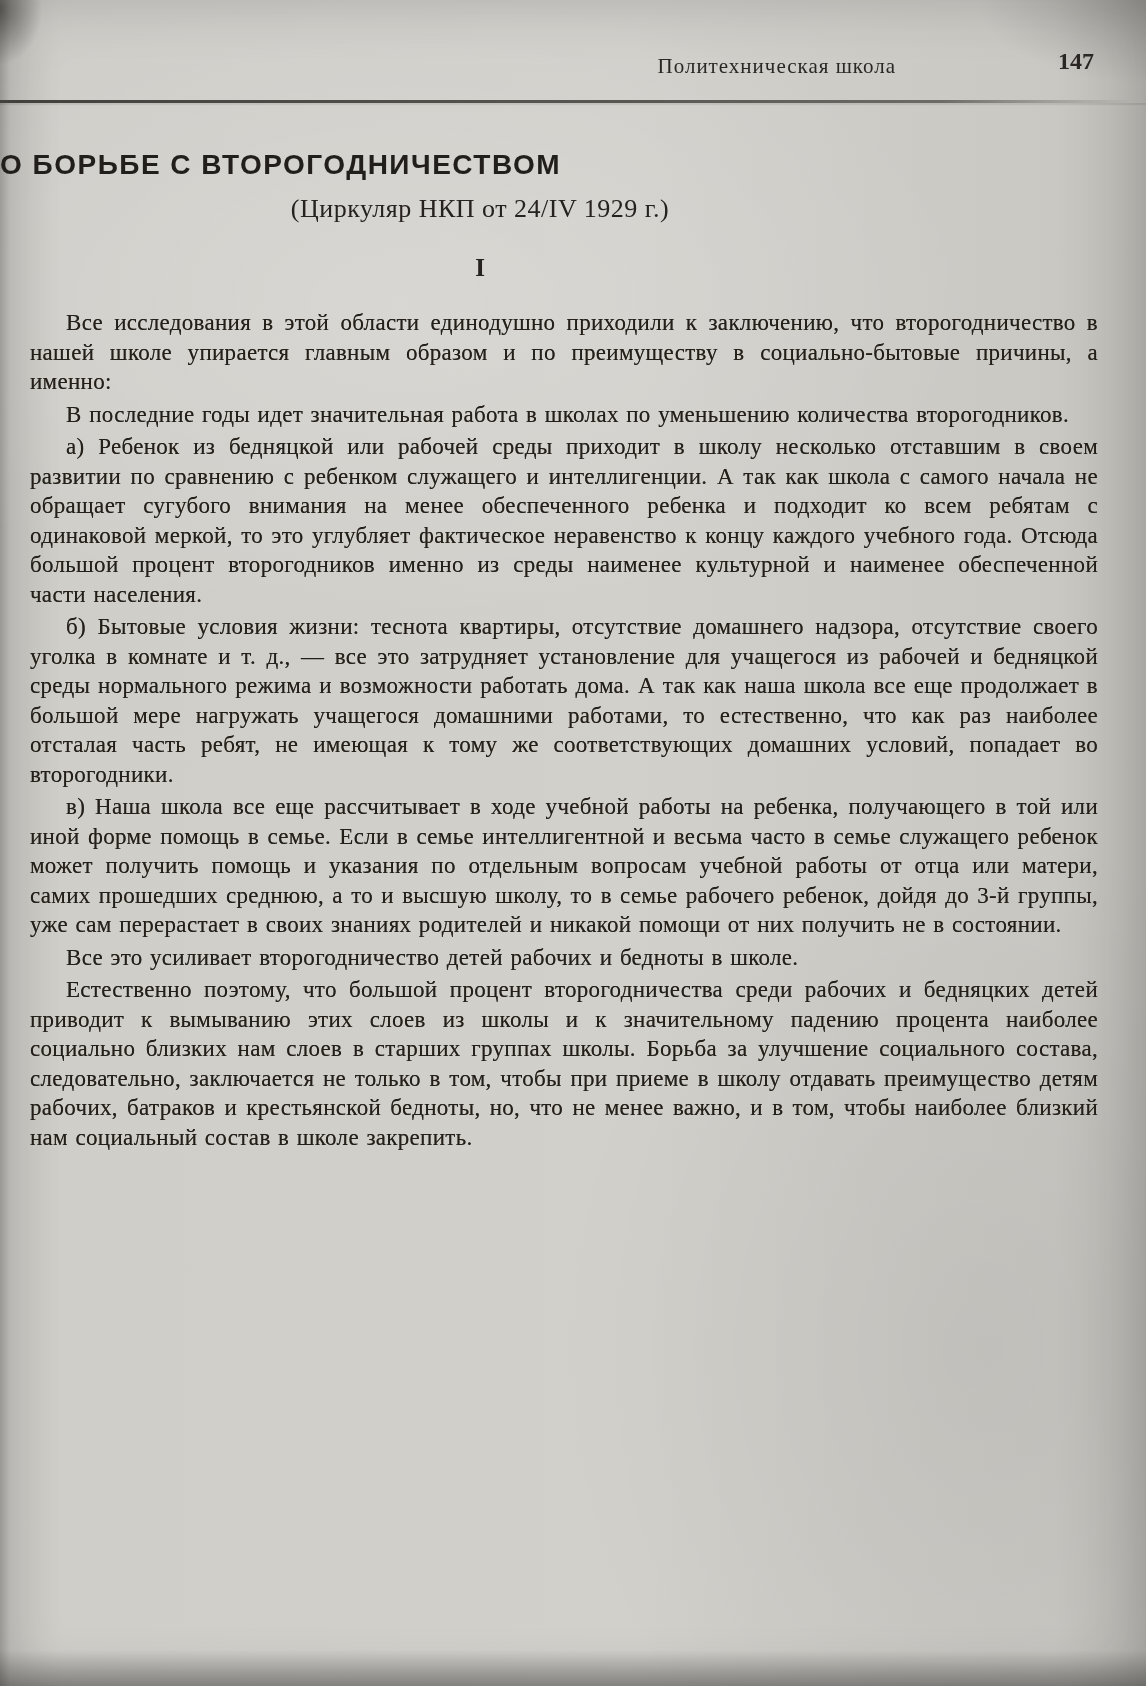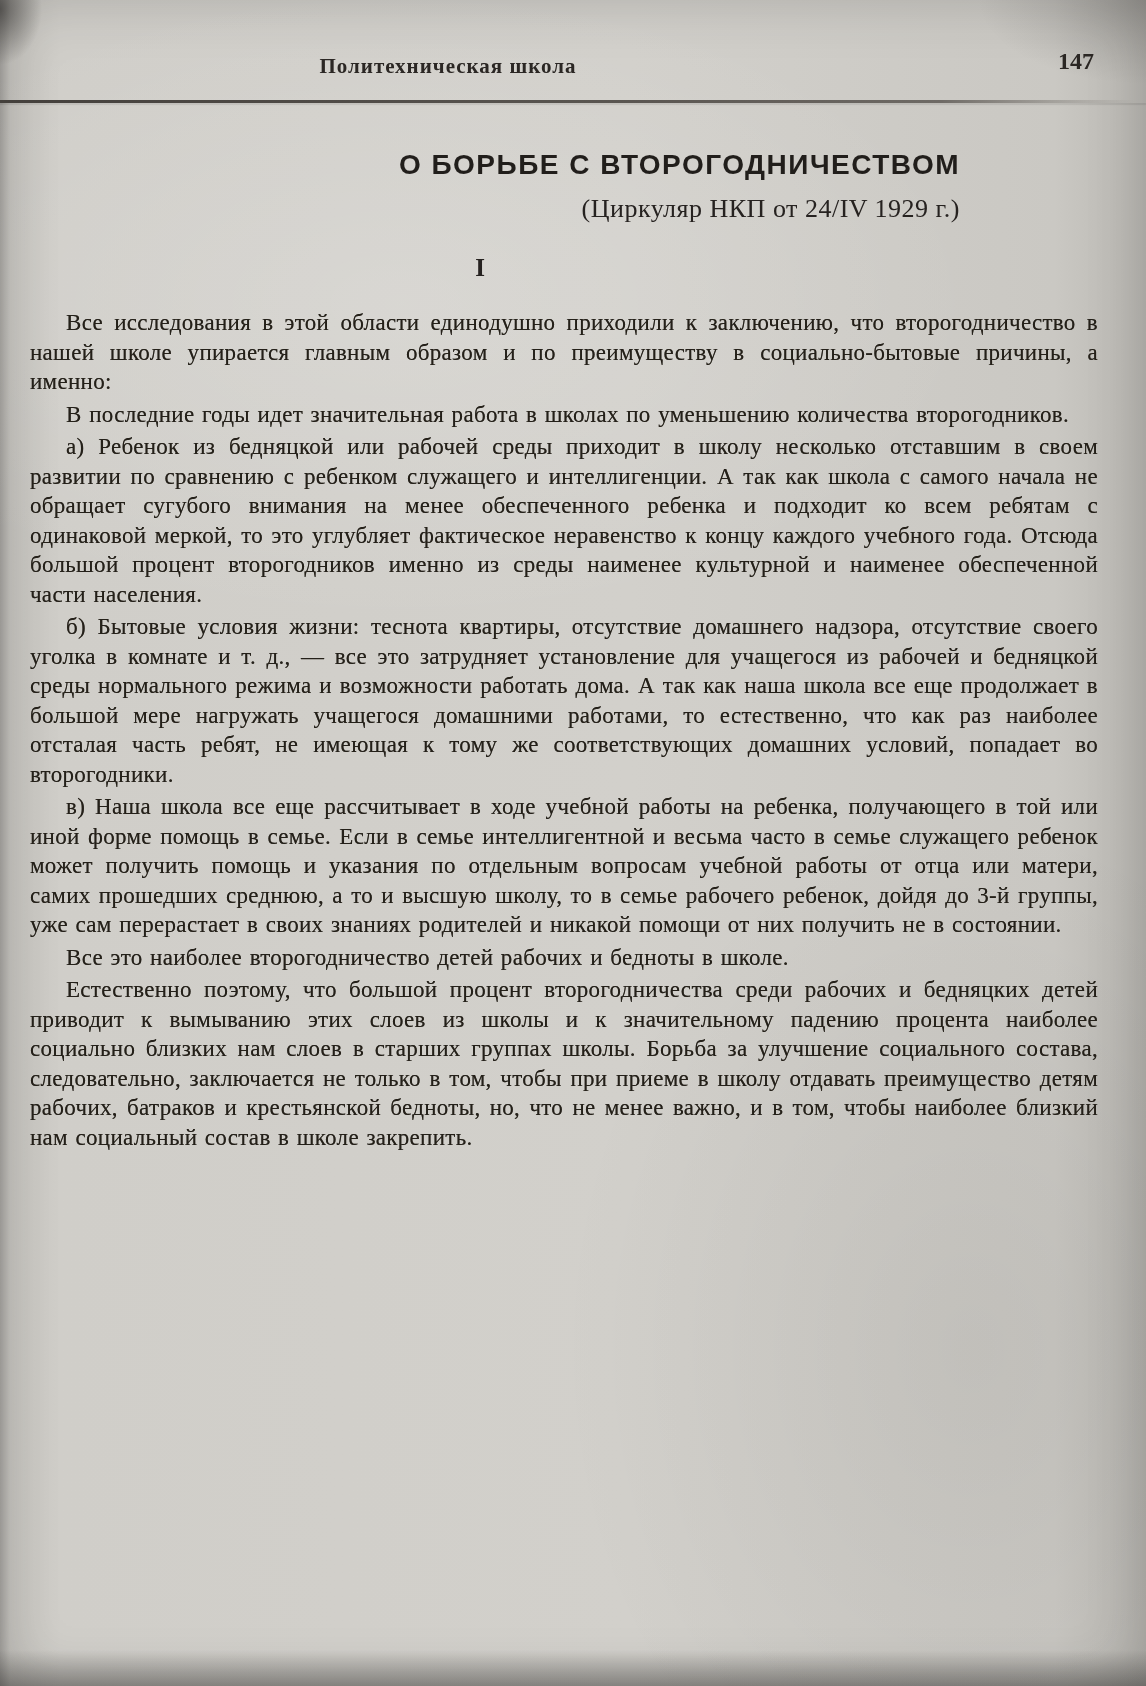--- a/index.html
+++ b/index.html
@@ -36,54 +36,53 @@
     background: linear-gradient(0deg, rgba(20,18,16,0.35), rgba(20,18,16,0) 90%);
   }
   .running-header {
     position: relative;
     padding-top: 54px;
     height: 30px;
   }
   .rh-title {
     position: absolute;
     left: 0; right: 250px;
-    text-align: center;
+    text-align: right;
     font-size: 21px;
     letter-spacing: 1px;
     color: #2b2724;
-    font-weight: bold;
   }
   .rh-page {
     position: absolute;
     right: 52px; top: 48px;
     font-size: 24px;
     font-weight: bold;
     color: #2b2724;
   }
   .header-rule {
     margin-top: 16px;
     height: 3px;
     background: linear-gradient(90deg, #44403c 0%, #5a5651 55%, #6e6a65 82%, rgba(110,106,101,0) 99%);
     box-shadow: 0 2px 1px rgba(0,0,0,0.08);
   }
   .heading-block {
     width: 960px; 
   }
   .doc-title {
     margin: 46px 0 0 0;
-    text-align: right;
+    text-align: left;
     font-family: "Liberation Sans", "DejaVu Sans", sans-serif;
     font-size: 28px;
     font-weight: bold;
     letter-spacing: 1.5px;
     color: #211e1b;
   }
   .doc-subtitle {
     margin-top: 13px;
-    text-align: right;
+    text-align: center;
     font-size: 26px;
     letter-spacing: 0.5px;
   }
   .section-numeral {
     margin-top: 30px;
     text-align: center;
     font-size: 25px;
     font-weight: bold;
   }
   .body-text {
@@ -123,17 +122,17 @@
     <div class="doc-subtitle">(Циркуляр НКП от 24/IV 1929 г.)</div>
     <div class="section-numeral">I</div>
   </div>
 
   <div class="body-text">
     <p>Все исследования в этой области единодушно приходили к заключению, что второгодничество в нашей школе упирается главным образом и по преимуществу в социально-бытовые причины, а именно:</p>
     <p>В последние годы идет значительная работа в школах по уменьшению количества второгодников.</p>
     <p>а) Ребенок из бедняцкой или рабочей среды приходит в школу несколько отставшим в своем развитии по сравнению с ребенком служащего и интеллигенции. А так как школа с самого начала не обращает сугубого внимания на менее обеспеченного ребенка и подходит ко всем ребятам с одинаковой меркой, то это углубляет фактическое неравенство к концу каждого учебного года. Отсюда большой процент второгодников именно из среды наименее культурной и наименее обеспеченной части населения.</p>
     <p>б) Бытовые условия жизни: теснота квартиры, отсутствие домашнего надзора, отсутствие своего уголка в комнате и т. д., — все это затрудняет установление для учащегося из рабочей и бедняцкой среды нормального режима и возможности работать дома. А так как наша школа все еще продолжает в большой мере нагружать учащегося домашними работами, то естественно, что как раз наиболее отсталая часть ребят, не имеющая к тому же соответствующих домашних условий, попадает во второгодники.</p>
     <p>в) Наша школа все еще рассчитывает в ходе учебной работы на ребенка, получающего в той или иной форме помощь в семье. Если в семье интеллигентной и весьма часто в семье служащего ребенок может получить помощь и указания по отдельным вопросам учебной работы от отца или матери, самих прошедших среднюю, а то и высшую школу, то в семье рабочего ребенок, дойдя до 3-й группы, уже сам перерастает в своих знаниях родителей и никакой помощи от них получить не в состоянии.</p>
-    <p>Все это наиболее второгодничество детей рабочих и бедноты в школе.</p>
+    <p>Все это усиливает второгодничество детей рабочих и бедноты в школе.</p>
     <p>Естественно поэтому, что большой процент второгодничества среди рабочих и бедняцких детей приводит к вымыванию этих слоев из школы и к значительному падению процента наиболее социально близких нам слоев в старших группах школы. Борьба за улучшение социального состава, следовательно, заключается не только в том, чтобы при приеме в школу отдавать преимущество детям рабочих, батраков и крестьянской бедноты, но, что не менее важно, и в том, чтобы наиболее близкий нам социальный состав в школе закрепить.</p>
   </div>
 
 </div>
 
 </body></html>

